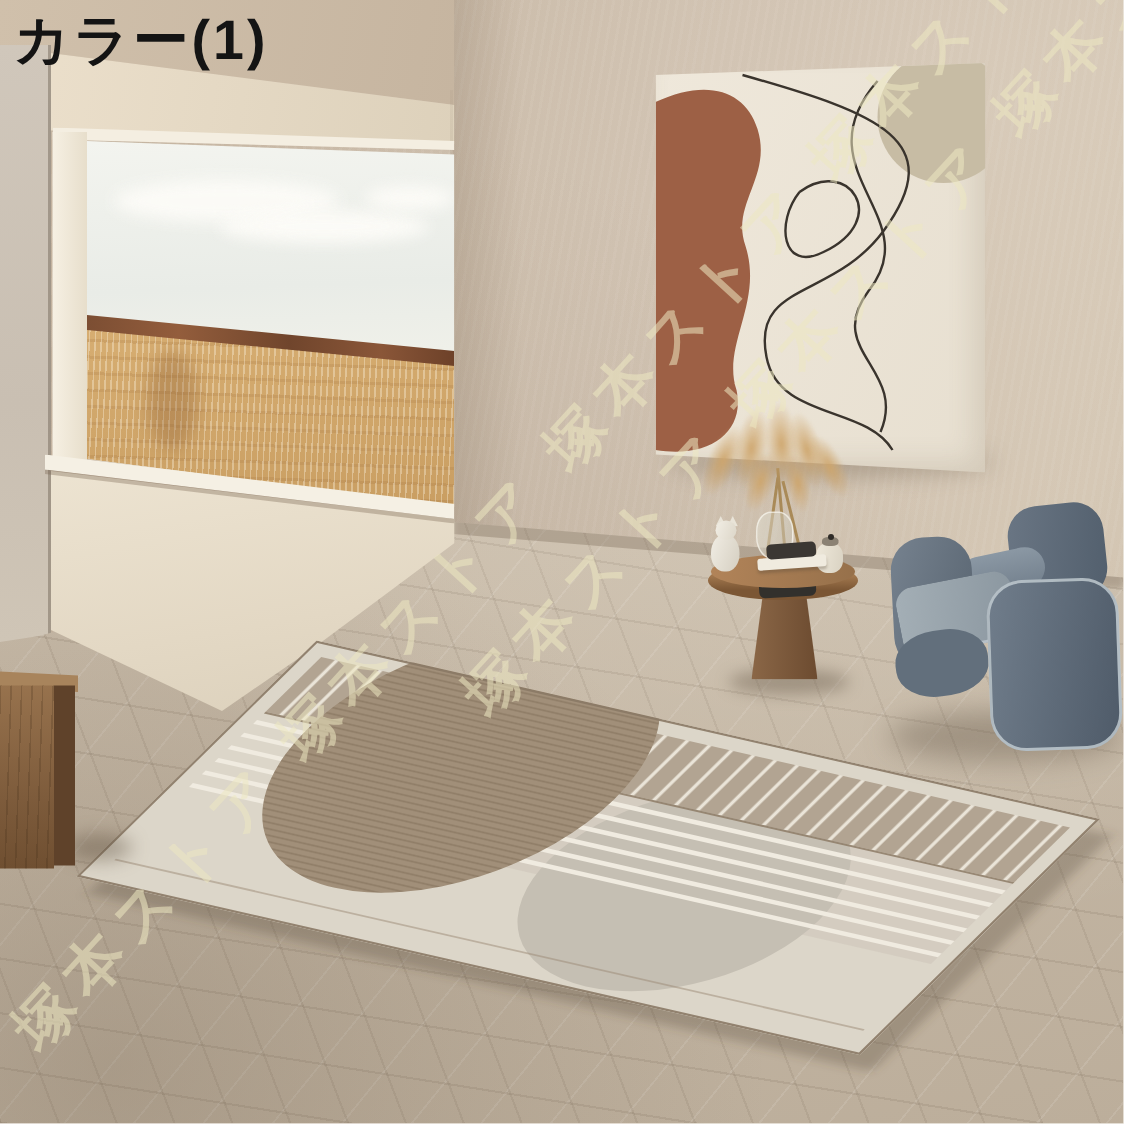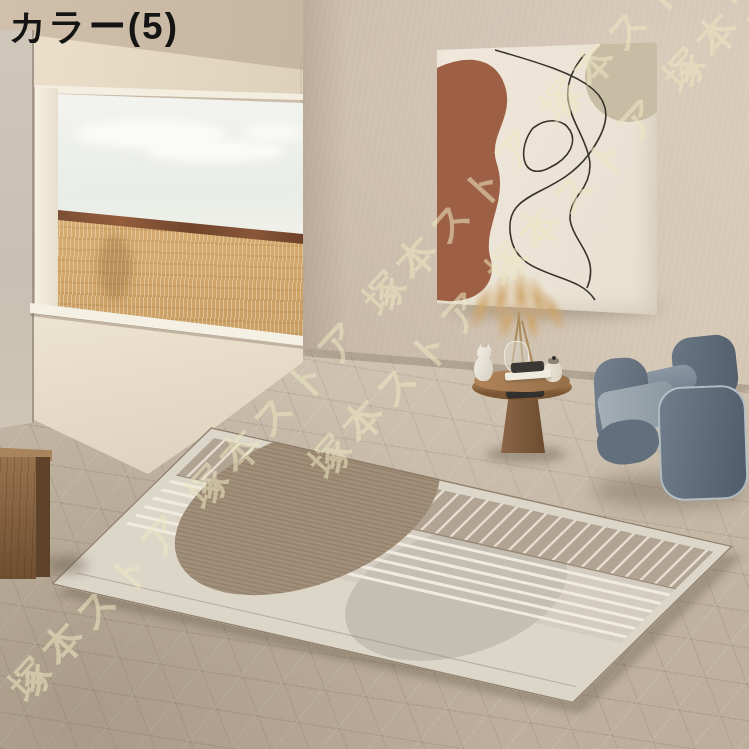--- a/index.html
+++ b/index.html
@@ -277,15 +277,15 @@
     <div class="back-cushion"></div>
     <div class="left-arm"></div>
     <div class="seat-cushion"></div>
     <div class="front-base"></div>
     <div class="right-arm"></div>
   </div>
 
   <div class="watermark wm-a">塚本ストア 塚本ストア 塚本ストア 塚本ストア 塚本ストア</div>
   <div class="watermark wm-b">塚本ストア 塚本ストア 塚本ストア 塚本ストア 塚本ストア</div>
 
-  <div class="color-label">カラー(5)</div>
+  <div class="color-label">カラー(1)</div>
 
 </div>
 
 </body></html>

